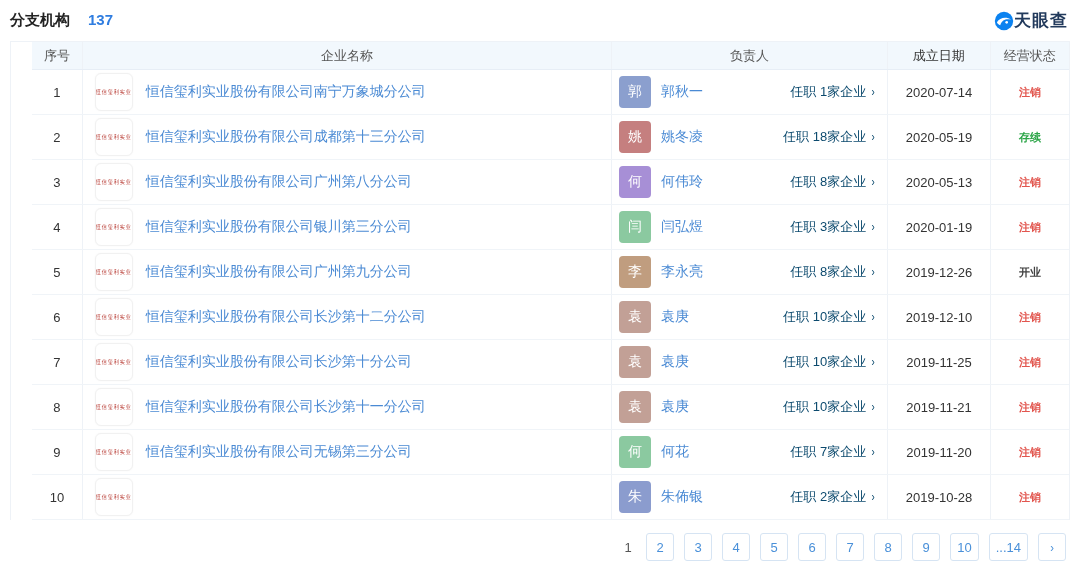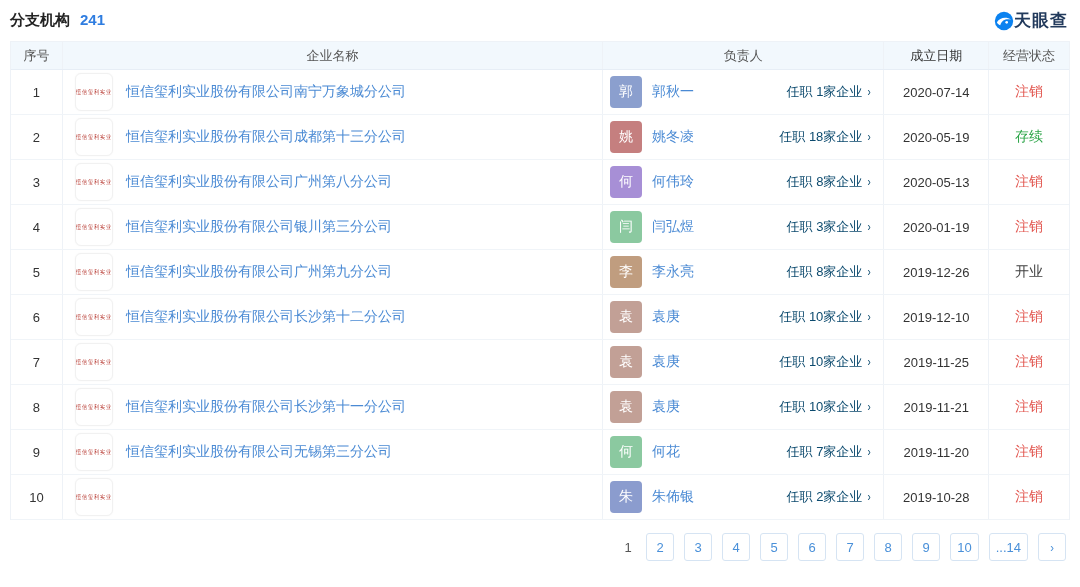--- a/index.html
+++ b/index.html
@@ -5,28 +5,28 @@
   * { margin:0; padding:0; box-sizing:border-box; }
   html,body { background:#fff; }
   .page {
     width:1080px; height:587px; position:relative;
     background:#fff; overflow:hidden;
     font-family:"Liberation Sans","DejaVu Sans",sans-serif;
     color:#333;
   }
   
   .topbar { display:flex; justify-content:space-between; align-items:center; padding:9px 12px 9px 10px; }
-  .title-wrap { display:flex; align-items:baseline; gap:10px; }
+  .title-wrap { display:flex; align-items:baseline; gap:18px; }
   .page-title { font-size:15px; font-weight:bold; color:#222; }
   .page-count { font-size:15px; font-weight:bold; color:#2f7de0; }
   .brand { display:flex; align-items:center; }
   .brand-text { font-size:17px; font-weight:bold; color:#223a5c; letter-spacing:1px; }
 
   
-  .table { margin:0 10px; width:1060px; border:1px solid #eef2f7; border-bottom:none; font-size:13px; }
+  .table { margin:0 10px; width:1060px; border:1px solid #eef2f7; border-bottom:none; font-size:13px;padding-left:21px; }
   .tr { display:flex; align-items:stretch; border-bottom:1px solid #f0f4f8; height:45px; }
   .tr.head { height:28px; background:#f2f8fd; color:#555; border-bottom:1px solid #e7eef6; }
   .td { display:flex; align-items:center; border-right:1px solid #eef2f7; }
   .td:last-child { border-right:none; }
   .c-idx { width:52px; justify-content:center; }
   .c-name { width:541px; padding-left:12px; gap:13px; }
   .c-leader { width:282px; padding:0 12px 0 7px; gap:10px; }
   .c-date { width:105px; justify-content:center; }
   .c-status { width:80px; justify-content:center; }
   .head .td { justify-content:center; padding:0; }
@@ -40,21 +40,21 @@
 
   a.link { color:#4a8ad4; text-decoration:none; font-size:14px; cursor:pointer; }
   .avatar {
     width:32px; height:32px; flex:0 0 32px; border-radius:4px;
     display:flex; align-items:center; justify-content:center;
     color:#fff; font-size:14px;
   }
   .positions { margin-left:auto; color:#0c4a6e; font-size:13px; text-decoration:none; cursor:pointer; display:flex; align-items:center; gap:5px; white-space:nowrap; }
   .positions .chev { font-size:12px; transform:scaleX(.8); }
   .c-date { color:#333; }
-  .c-status span { font-size:14px; }
+  .c-status span { font-size:11px;font-weight:bold; }
 
   
   .pagination { display:flex; justify-content:flex-end; align-items:center; gap:10px; margin:13px 14px 0 0; }
   .pg-item {
     min-width:28px; height:28px; padding:0 6px;
     display:flex; align-items:center; justify-content:center;
     border:1px solid #d6e4f3; border-radius:3px;
     color:#4a90d9; font-size:13px; background:#fff; cursor:pointer;
   }
   .pg-current { border:none; color:#555; cursor:default; min-width:16px; padding:0; }
@@ -62,21 +62,21 @@
   .pg-next span { transform:scaleX(.85); display:inline-block; }
 </style>
 </head>
 <body>
 
 <div class="page">
 
   <div class="topbar">
     <div class="title-wrap">
       <span class="page-title">分支机构</span>
-      <span class="page-count">241</span>
+      <span class="page-count">137</span>
     </div>
     <div class="brand">
       <span style="display:flex;">
         <svg width="20" height="20" viewBox="0 0 24 24">
           <circle cx="12" cy="12" r="11" fill="#0b82f0"></circle>
           <path d="M3.5 13.5 C7 7.5, 15 6.5, 20.5 10.5 C15 9, 9.5 10.5, 7.5 17 C5.5 16.5, 4 15, 3.5 13.5 Z" fill="#ffffff"></path>
           <circle cx="15.2" cy="13.6" r="1.6" fill="#ffffff"></circle>
         </svg>
       </span>
       <span class="brand-text">天眼查</span>
@@ -223,20 +223,21 @@
             <span style="color: rgb(226, 86, 79);">注销</span>
           </div>
   </div>
 
   <div class="tr">
     <div class="td c-idx">7</div>
     <div class="td c-name">
       <span class="logo-thumb">
               <span>恒信玺利实业</span>
             </span>
+      <a class="link">恒信玺利实业股份有限公司长沙第十分公司</a>
     </div>
     <div class="td c-leader">
       <span class="avatar" style="background: rgb(194, 160, 150);">袁</span>
       <a class="link">袁庚</a>
       <a class="positions">
               <span>任职 10家企业</span>
               <span class="chev">›</span>
             </a>
     </div>
     <div class="td c-date">2019-11-25</div>

